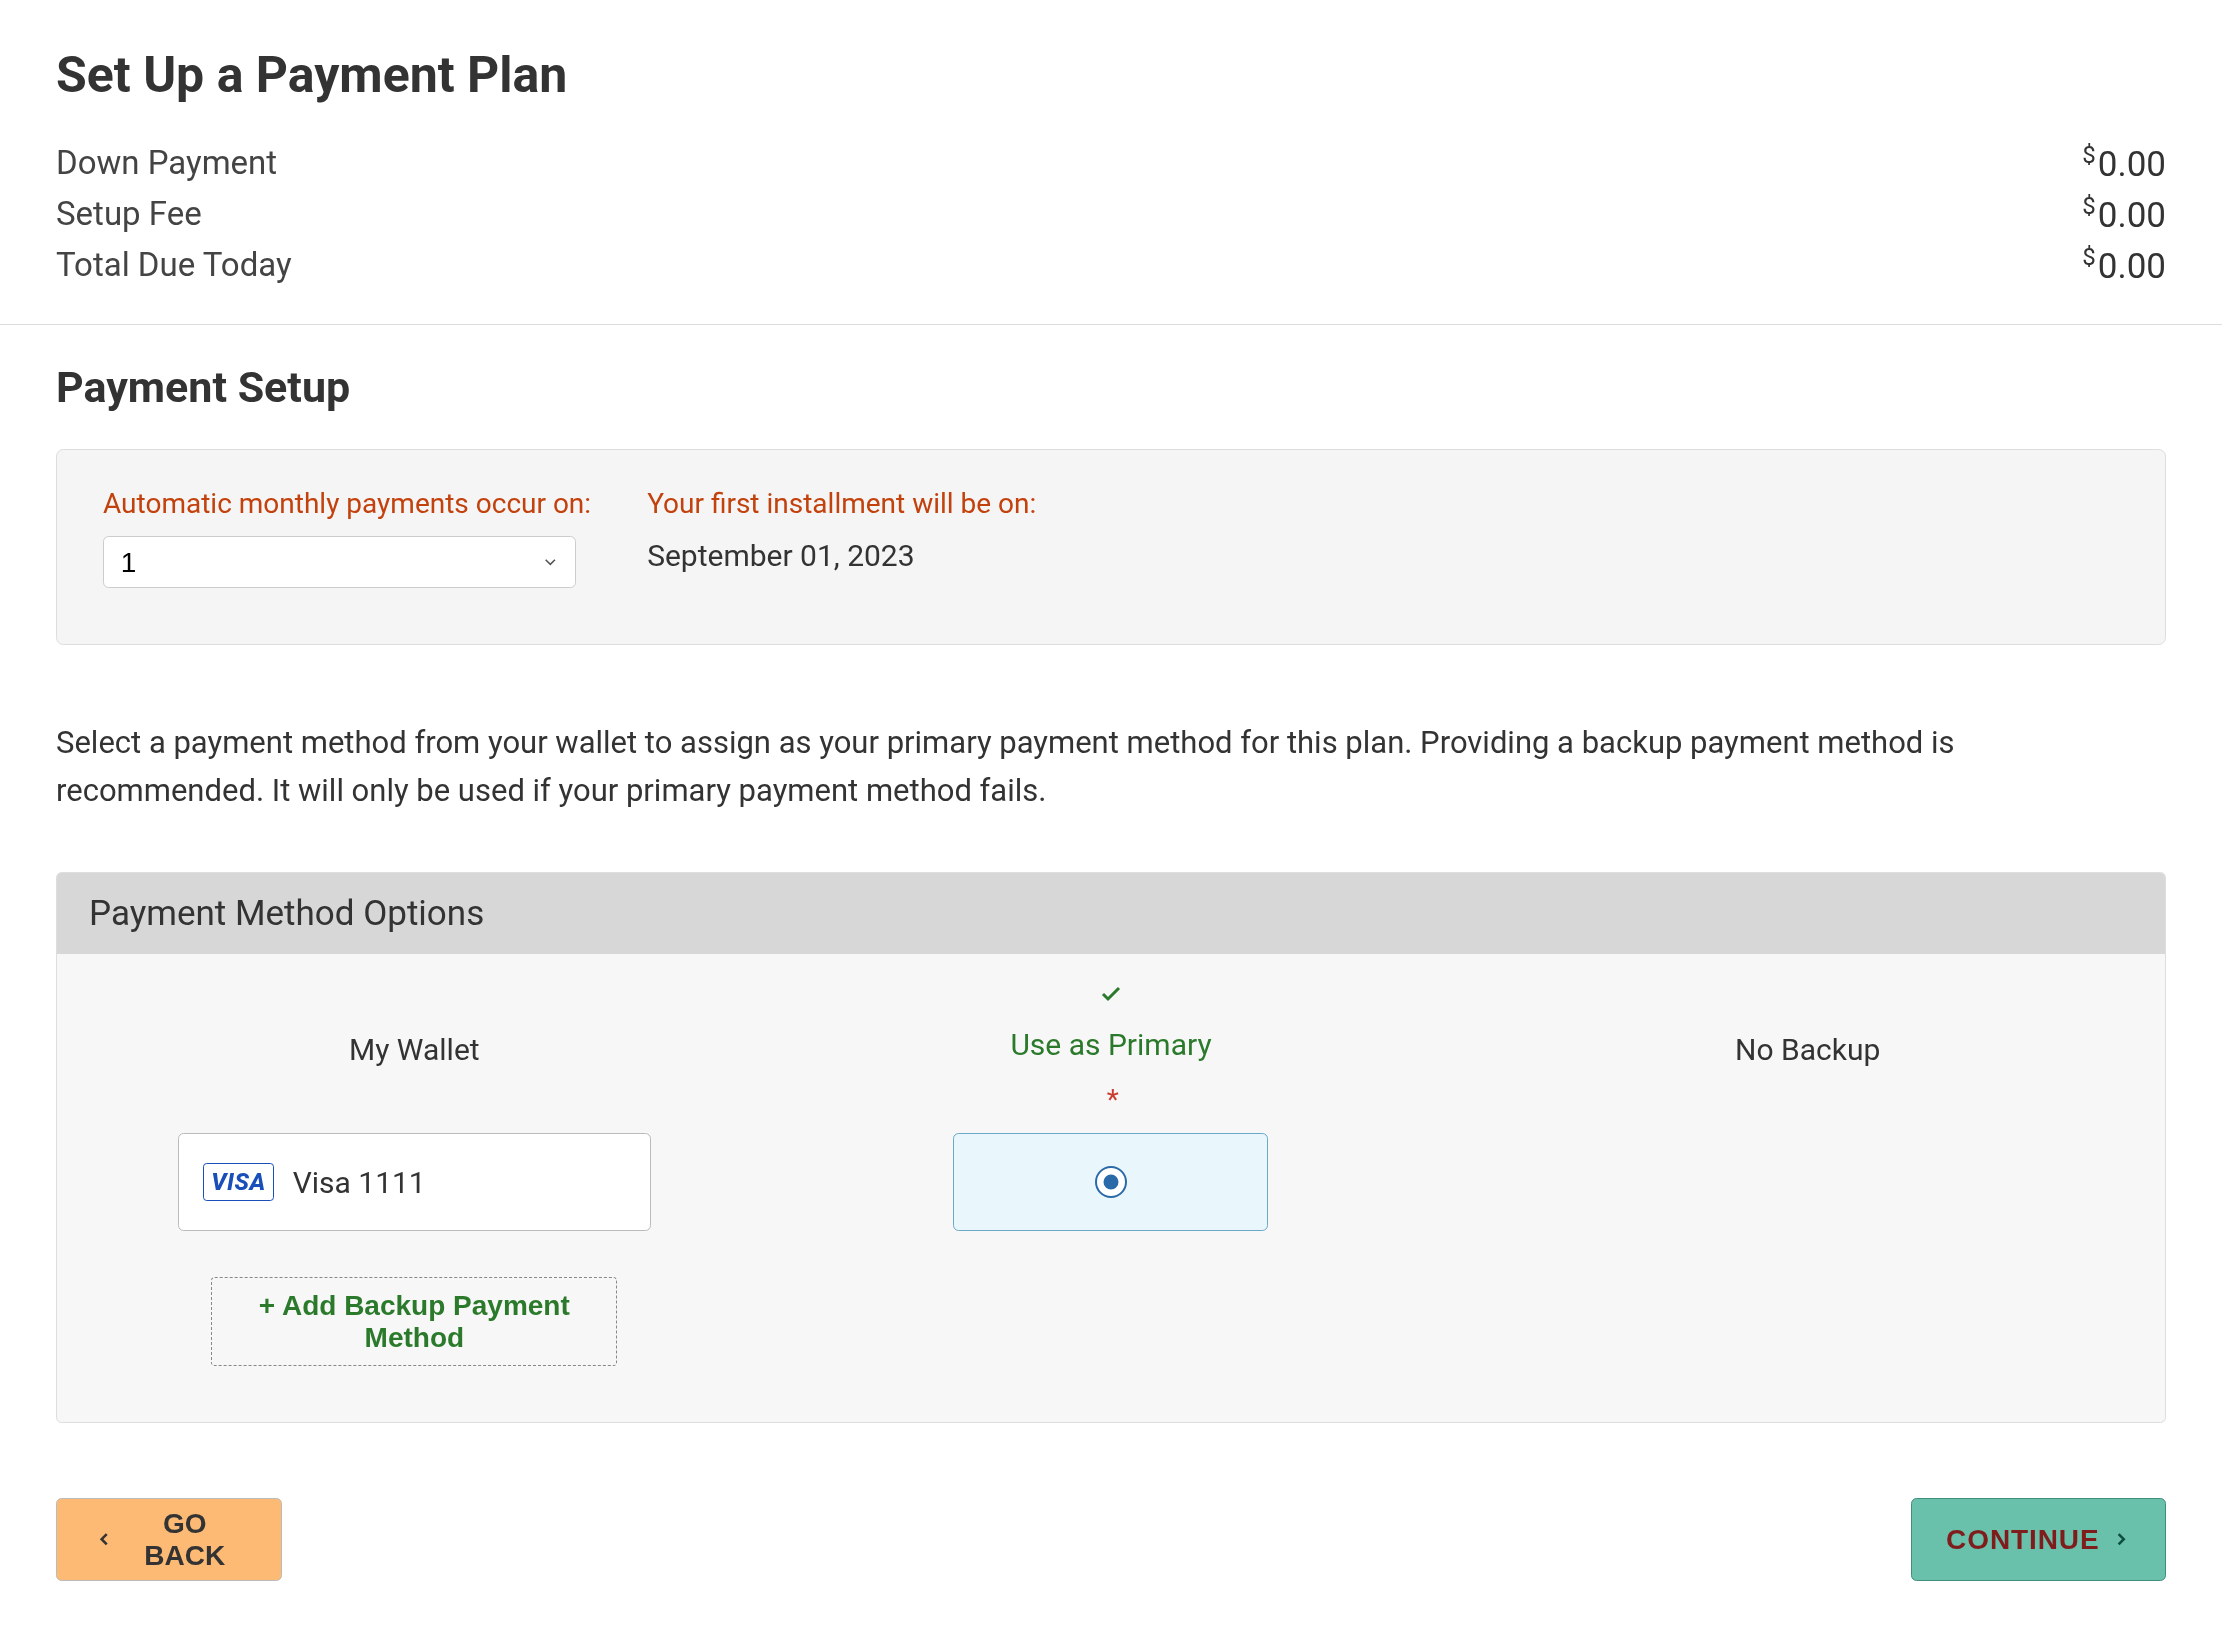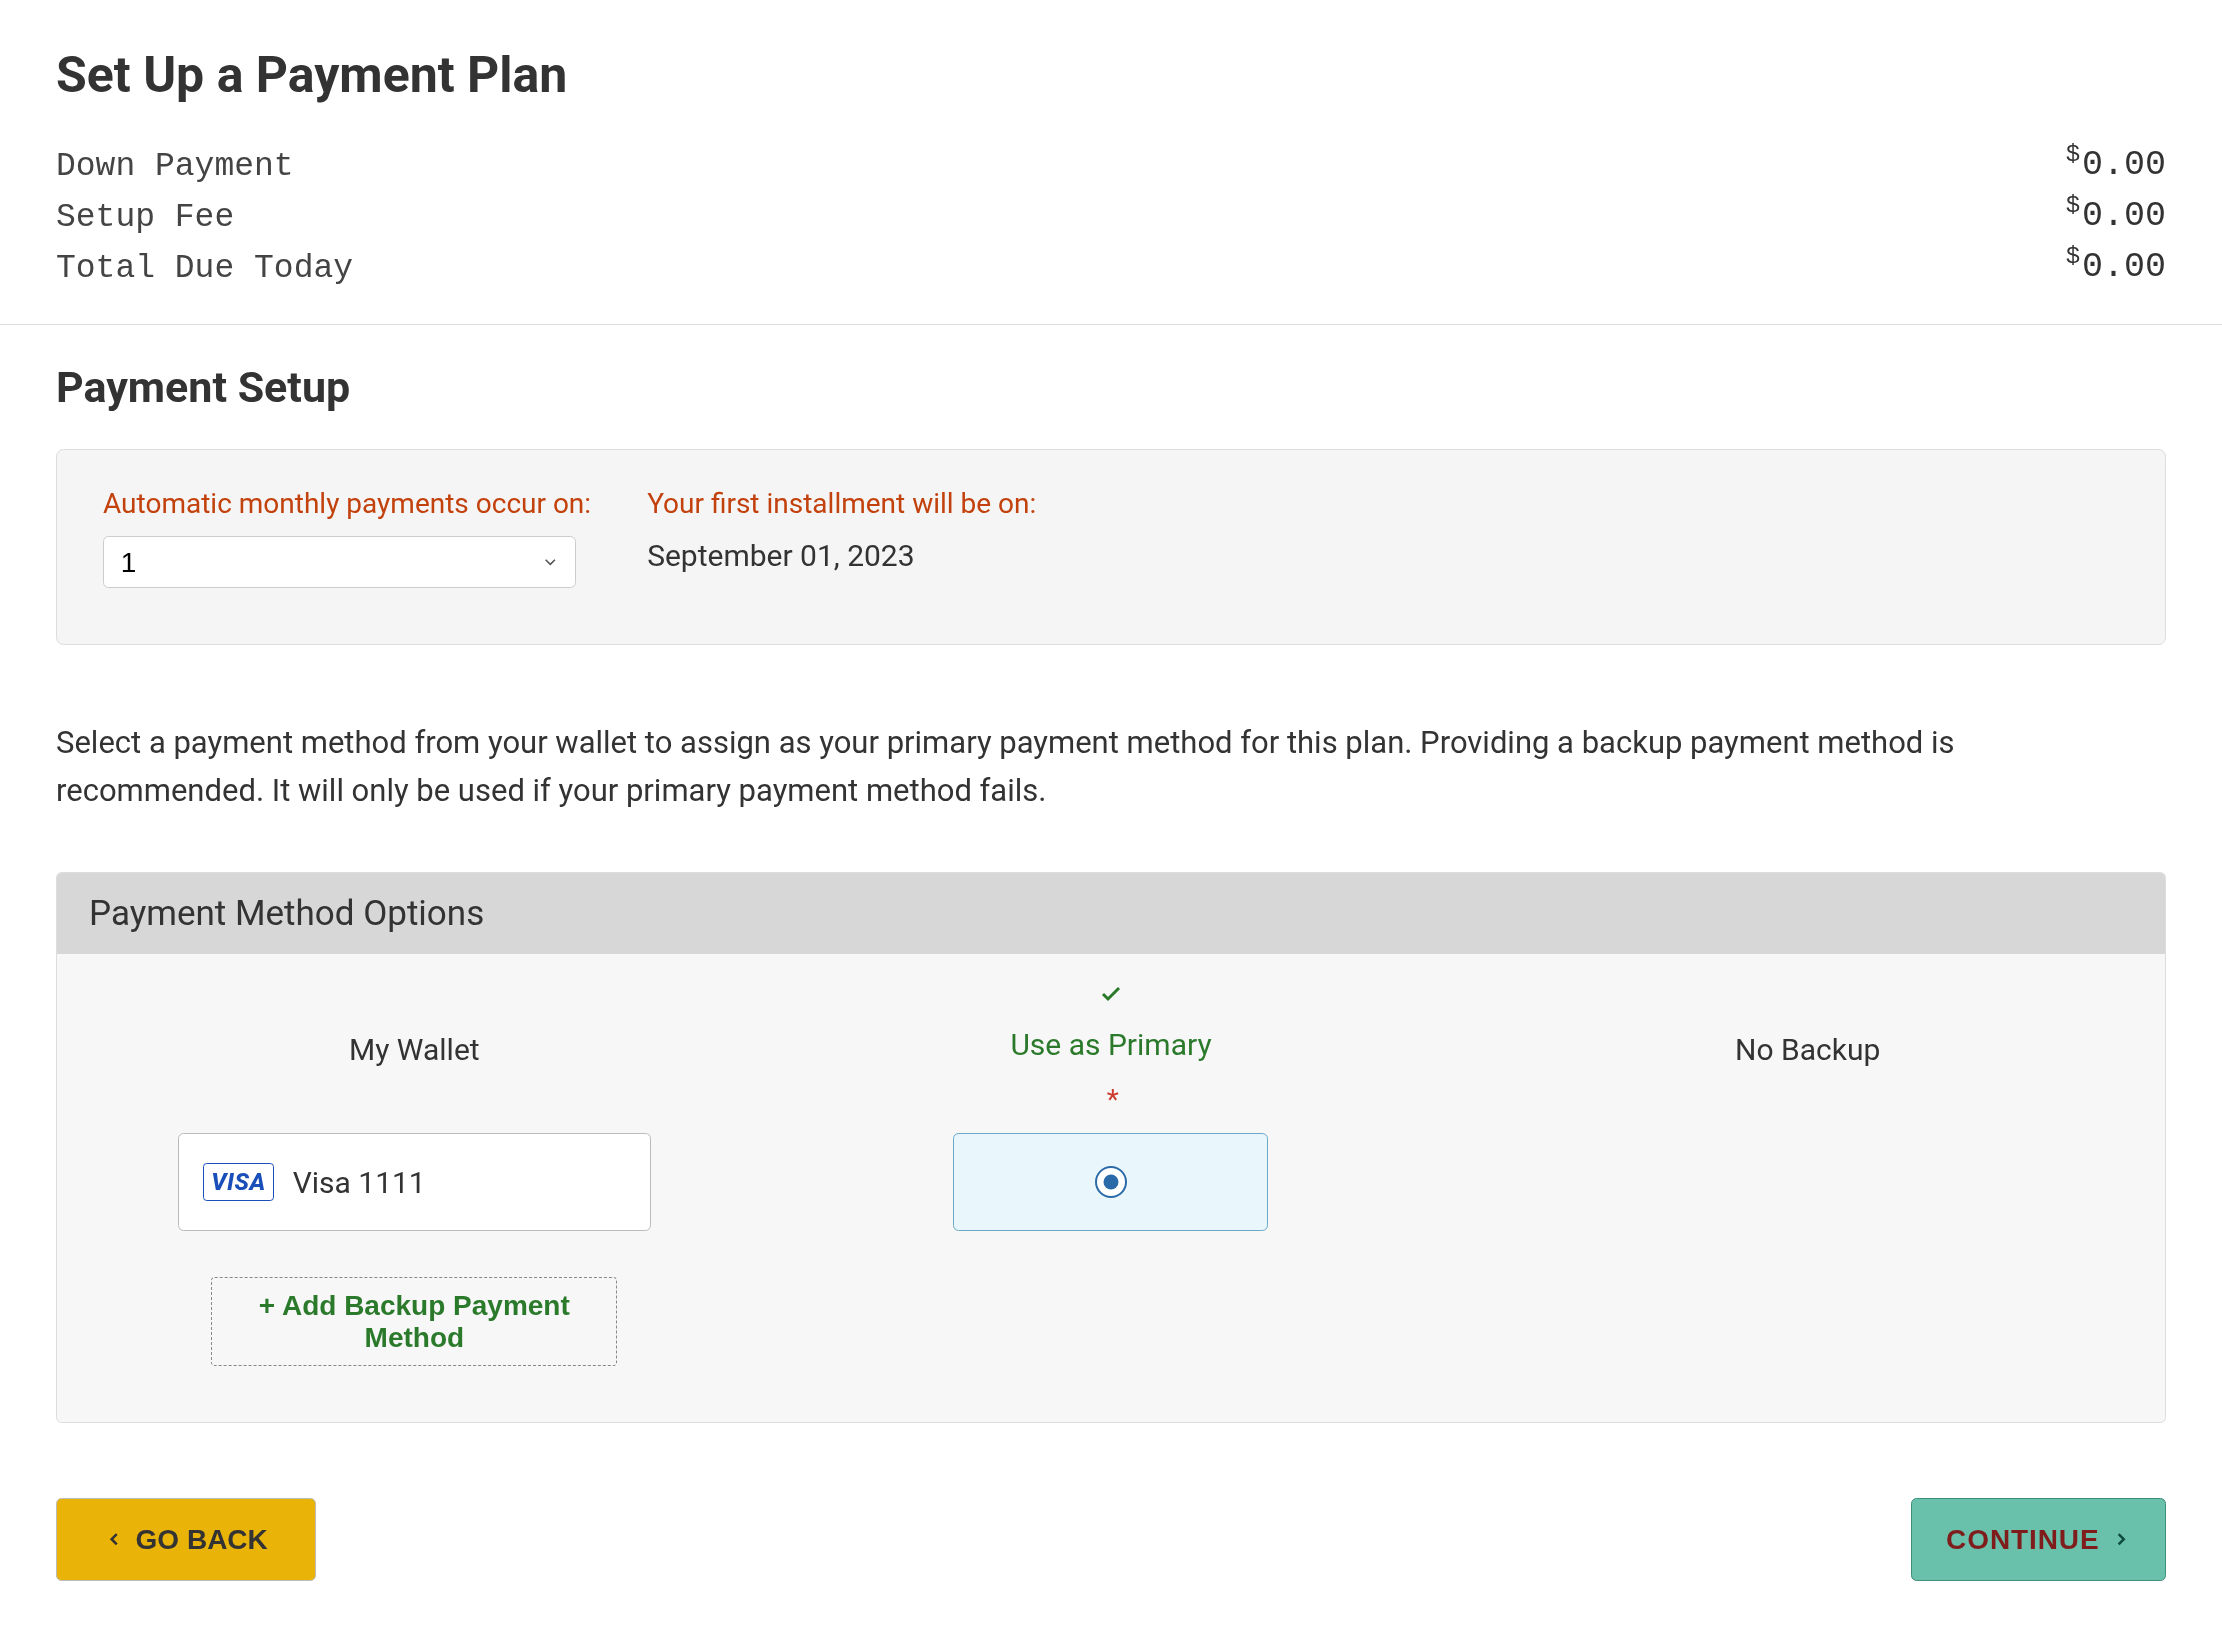--- a/index.html
+++ b/index.html
@@ -15,25 +15,24 @@
   }
   h1.page-title {
     font-size: 50px;
     font-weight: 700;
     color: #333;
     margin-bottom: 37px;
   }
   .summary-row {
     display: flex;
     justify-content: space-between;
-    align-items: flex-end;
+    align-items: center;
     font-size: 33px;
     color: #444;
     margin-bottom: 7.4px;
-    font-family: Liberation Mono, monospace;
   }
   .summary-row .amount {
     font-size: 35px;
     color: #333;
   }
   .summary-row .amount .cur {
     font-size: 24px;
     vertical-align: super;
     margin-right: 1.9px;
   }
@@ -217,24 +216,24 @@
     font-size: 28px;
     font-weight: 700;
     cursor: pointer;
     display: inline-flex;
     align-items: center;
     justify-content: center;
     gap: 11px;
     padding: 0 37px;
   }
   .btn-back {
-    background: #eab308;
+    background: #fdba74;
     border: 1.9px solid #bbb;
     color: #333;
-    width: 260px;
+    width: 226px;
   }
   .btn-continue {
     background: #6ac1ab;
     border: 1.9px solid #3f8f7b;
     color: #7f1d1d;
     width: 255px;
     letter-spacing: 0.9px;
   }
   .chev-left, .chev-right {
     display: inline-block;

